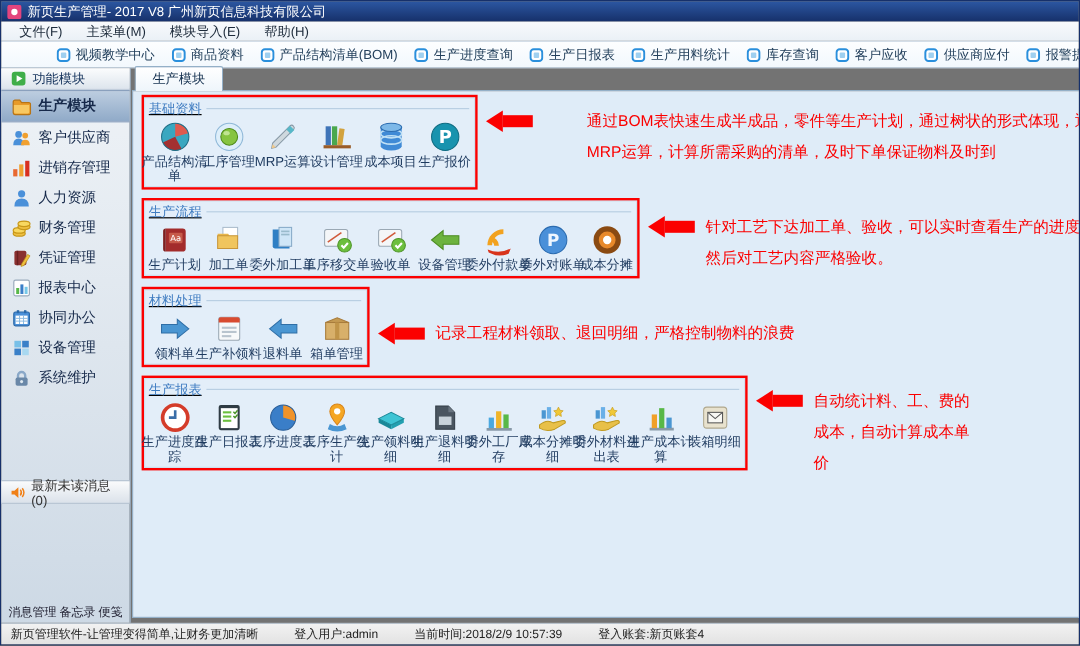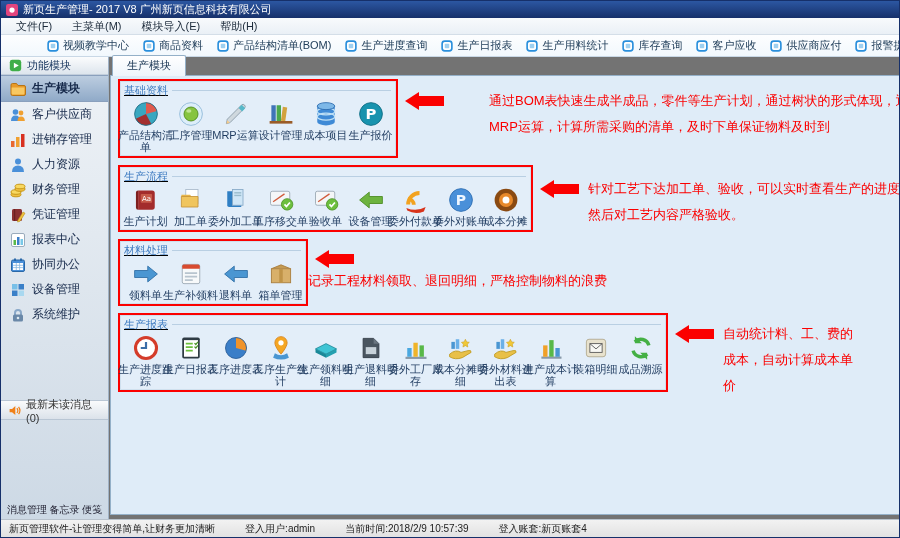--- a/index.html
+++ b/index.html
@@ -68,21 +68,21 @@
   .cell .lbl{font-size:11px;line-height:12px;color:var(--label-text);text-align:center;
     width:58px;margin:1px -7px 0;word-break:break-all;}
   .ann{display:flex;align-items:flex-start;}
   .arrow{display:flex;align-items:center;margin:0 9px 0 7px;flex:none;}
   .arrow .head{width:0;height:0;border-top:9px solid transparent;border-bottom:9px solid transparent;
     border-right:14px solid var(--red);}
   .arrow .shaft{width:25px;height:10px;background:var(--red);}
   .anntext{color:var(--red);font-size:13px;line-height:26px;}
   .sec-0 .anntext{width:442px;} .sec-0 .ann{margin-top:9px;gap:36px;} .sec-0 .arrow{margin-top:4px;}
   .sec-1 .anntext{width:330px;} .sec-1 .ann{margin-top:11px;} .sec-1 .arrow{margin-top:4px;}
-  .sec-2 .anntext{width:430px;} .sec-2 .ann{margin-top:7px;flex-direction:column;} .sec-2 .arrow{margin-top:4px;}
+  .sec-2 .anntext{width:430px;} .sec-2 .ann{margin-top:26px;} .sec-2 .arrow{margin-top:4px;}
   .sec-3 .anntext{width:132px;} .sec-3 .ann{margin-top:8px;}  .sec-3 .arrow{margin-top:4px;}
   
   .statusbar{position:absolute;left:0;right:0;bottom:0;height:18px;background:linear-gradient(#f2f2f2,#e2e2e2);
     border-top:1px solid #b8c2cc;display:flex;align-items:center;gap:30px;padding:0 8px;
     font-size:10px;color:#222;white-space:nowrap;}
 </style>
 </head>
 <body>
 
 <div class="window">
@@ -693,31 +693,20 @@
                 <div class="cell">
                   <span class="icon">
                     <svg viewBox="0 0 32 32" xmlns="http://www.w3.org/2000/svg">
                       <rect x="5" y="6" width="22" height="20" rx="3" fill="#e8e2ce" stroke="#b0a88e"></rect>
                       <rect x="9" y="11" width="14" height="10" fill="#f8f8f4" stroke="#555555"></rect>
                       <path d="M9 11 l7 6 l7 -6" fill="none" stroke="#555555"></path>
                     </svg>
                   </span>
                   <span class="lbl">装箱明细</span>
                 </div>
-                <div class="cell">
-                  <span class="icon">
-                    <svg viewBox="0 0 32 32" xmlns="http://www.w3.org/2000/svg">
-                      <path d="M25 13 a9.5 9.5 0 0 0 -16 -4" stroke="#44b044" stroke-width="4" fill="none"></path>
-                      <path d="M9 2.5 v8 h8 z" fill="#44b044"></path>
-                      <path d="M7 19 a9.5 9.5 0 0 0 16 4" stroke="#44b044" stroke-width="4" fill="none"></path>
-                      <path d="M23 29.5 v-8 h-8 z" fill="#44b044"></path>
-                    </svg>
-                  </span>
-                  <span class="lbl">成品溯源</span>
-                </div>
               </div>
             </div>
             <div class="ann">
               <div class="arrow">
                 <div class="head"></div>
                 <div class="shaft"></div>
               </div>
               <div class="anntext">自动统计料、工、费的成本，自动计算成本单价</div>
             </div>
           </div>

